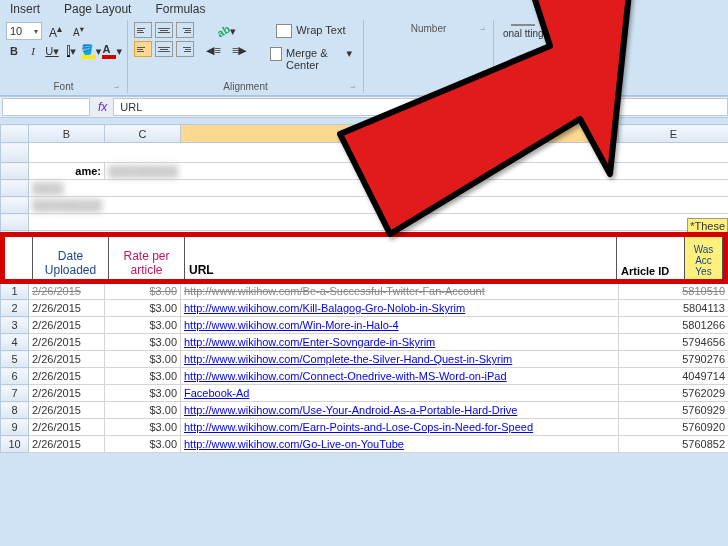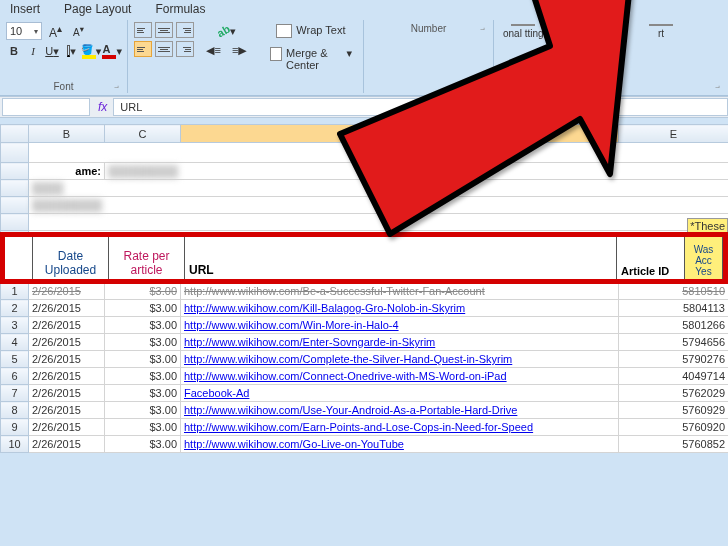--- a/index.html
+++ b/index.html
@@ -132,49 +132,41 @@
         </div>
       </div>
       <div class="wrap-merge">
         <div class="wm-btn btn">
             <span class="wm-icon"></span>
             <span>Wrap Text</span>
           </div>
         <div class="wm-btn btn"><span class="wm-icon"></span><span>Merge &amp; Center</span> ▾</div>
       </div>
     </div>
+    <div class="group-label">Alignment</div>
   </div>
 
   <div class="group" style="width:130px">
     <div class="group-label">Number</div>
   </div>
 
   <div class="group" style="width:100px">
     <div class="group-body" style="flex-direction:row;gap:2px">
       <div class="vbtn btn">
           <span class="vicon"></span>
           <span>onal tting</span>
         </div>
       <div class="vbtn btn">
           <span class="vicon"></span>
           <span>For as</span>
         </div>
     </div>
     <div class="group-label"></div>
   </div>
 
-  <div class="group" style="flex:1;border-right:none">
-    <div class="group-body">
-      <div class="vbtn btn">
-          <span class="vicon"></span>
-          <span>rt</span>
-        </div>
-    </div>
-    <div class="group-label"></div>
-  </div>
 </div>
 
 <div class="fbar">
   <div class="namebox"></div>
   <span class="fx">fx</span>
   <div class="finput">URL</div>
 </div>
 
 <div class="spacer"></div>
 

